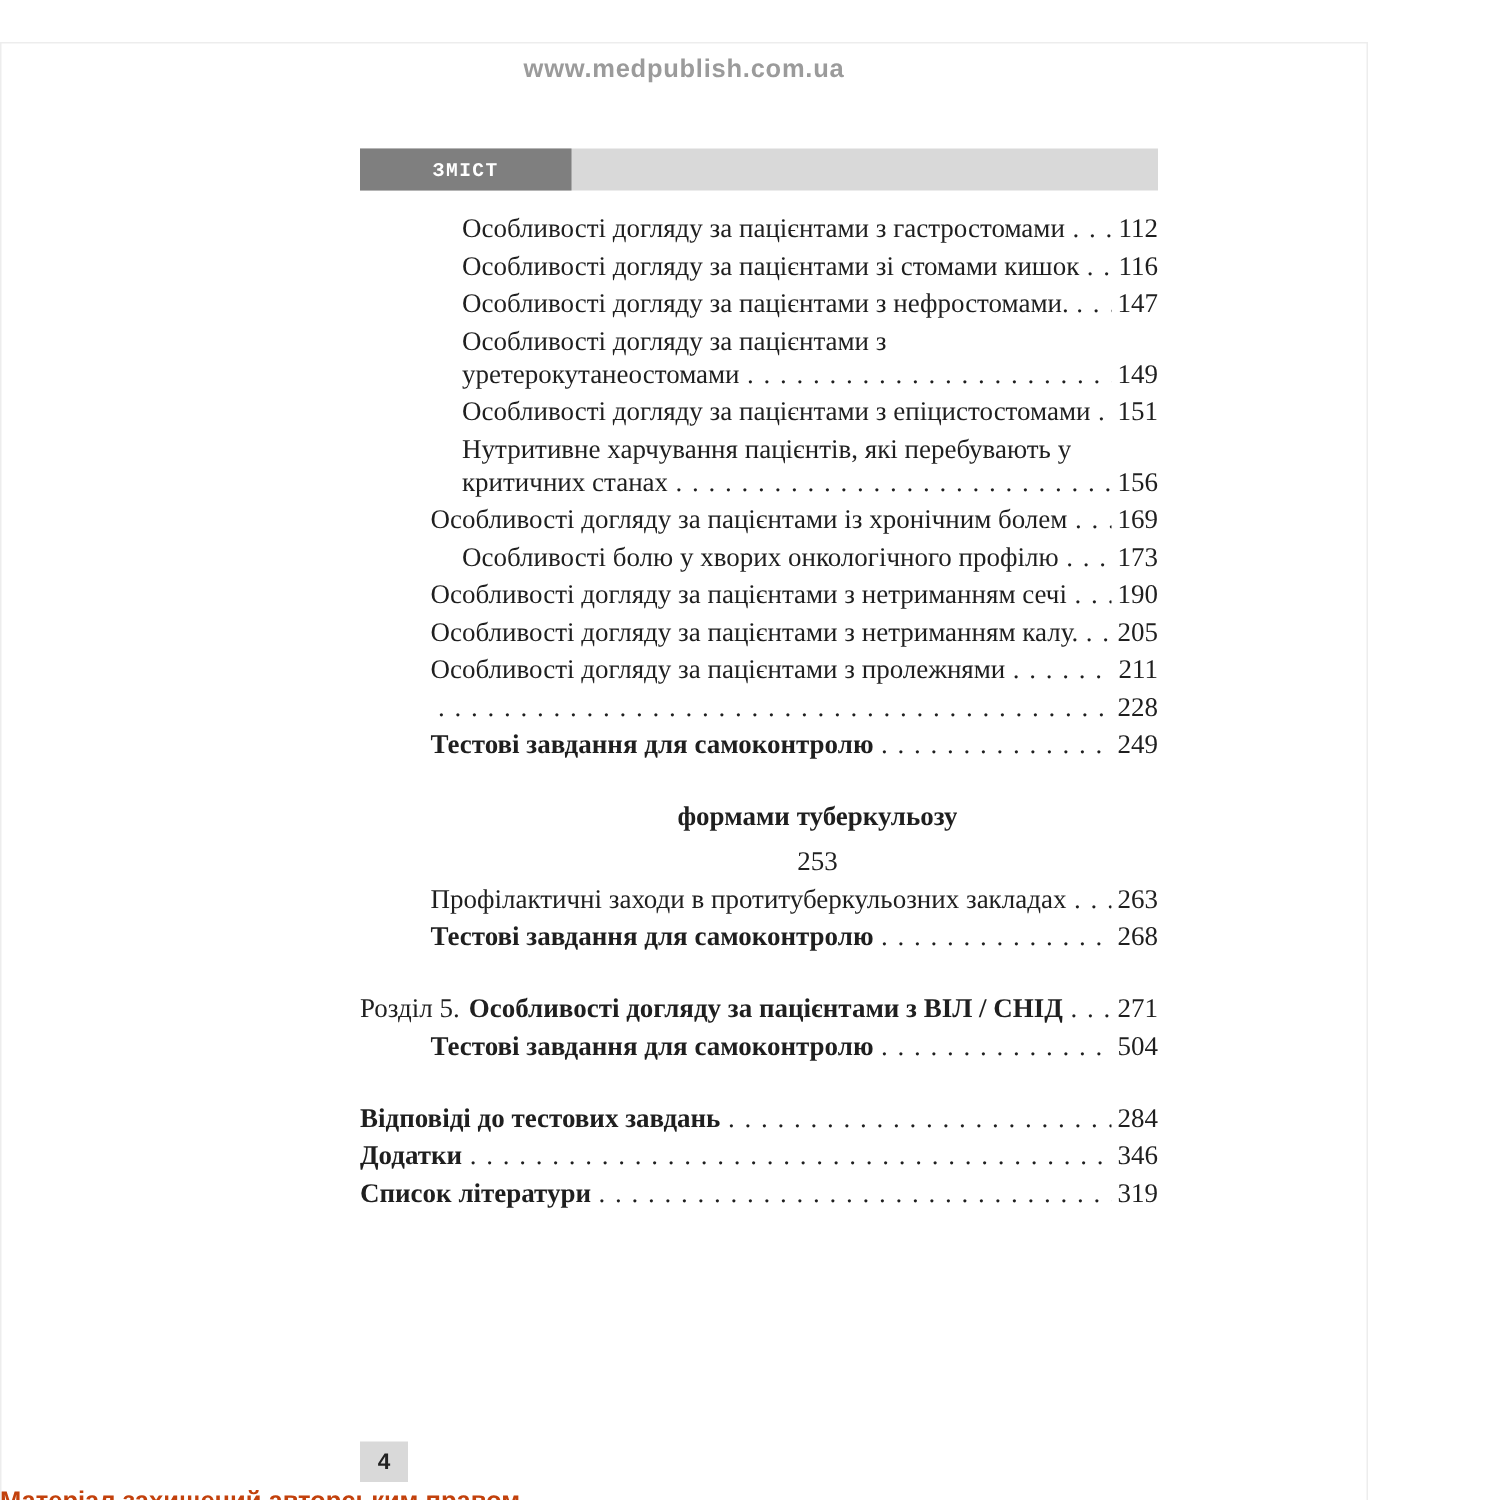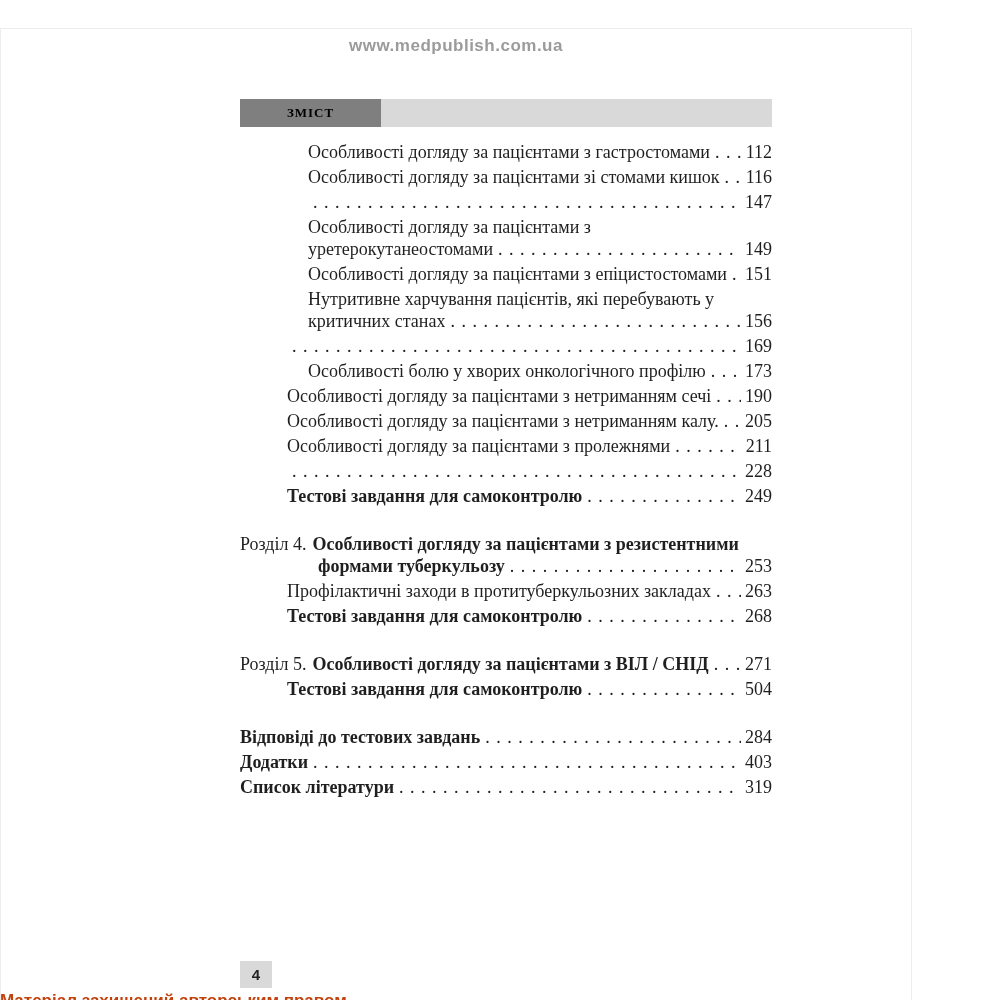--- a/index.html
+++ b/index.html
@@ -27,22 +27,22 @@
   .header-bar {
     position: absolute;
     left: 240px; top: 71px;
     width: 532px; height: 28px;
     background: #d9d9d9;
     display: flex;
   }
   .header-tab {
     width: 141px; height: 28px;
     background: #7f7f7f;
-    color: #000000;
-    font-family: Liberation Serif, serif;
+    color: #ffffff;
+    font-family: Liberation Mono, monospace;
     font-size: 13px;
     font-weight: 700;
     letter-spacing: 1px;
     display: flex;
     align-items: center;
     justify-content: center;
   }
   .toc {
     position: absolute;
     left: 240px; top: 113px;
@@ -53,21 +53,21 @@
   .ind-0 { padding-left: 0; }
   .ind-1 { padding-left: 47px; }
   .ind-2 { padding-left: 68px; }
   .toc-line {
     display: flex;
     align-items: center;
     line-height: 22px;
     font-size: 18px;
     white-space: nowrap;
   }
-  .toc-line.hang { padding-left: 78px; }
+  .toc-line.hang { padding-left: 78px; flex-direction: column; }
   .toc-entry.bold .title { font-weight: 700; }
   .prefix { font-weight: 400; margin-right: 6px; }
   .title { flex: 0 1 auto; overflow: hidden; }
   .leader {
     flex: 1 1 8px;
     overflow: hidden;
     white-space: nowrap;
     margin: 0 4px 0 5px;
     min-width: 8px;
     font-weight: 400;
@@ -121,20 +121,21 @@
       </div>
       <div class="toc-entry ind-2">
         <div class="toc-line">
           <span class="title">Особливості догляду за пацієнтами зі стомами кишок</span>
           <span class="leader"></span>
           <span class="pagenum">116</span>
         </div>
       </div>
       <div class="toc-entry ind-2">
         <div class="toc-line">
+          <span class="title">Особливості догляду за пацієнтами з нефростомами.</span>
           <span class="leader"></span>
           <span class="pagenum">147</span>
         </div>
       </div>
       <div class="toc-entry ind-2">
         <div class="toc-line">
           <span class="title">Особливості догляду за пацієнтами з</span>
         </div>
         <div class="toc-line">
           <span class="title">уретерокутанеостомами</span>
@@ -154,20 +155,21 @@
           <span class="title">Нутритивне харчування пацієнтів, які перебувають у</span>
         </div>
         <div class="toc-line">
           <span class="title">критичних станах</span>
           <span class="leader"></span>
           <span class="pagenum">156</span>
         </div>
       </div>
       <div class="toc-entry ind-1">
         <div class="toc-line">
+          <span class="title">Особливості догляду за пацієнтами із хронічним болем</span>
           <span class="leader"></span>
           <span class="pagenum">169</span>
         </div>
       </div>
       <div class="toc-entry ind-2">
         <div class="toc-line">
           <span class="title">Особливості болю у хворих онкологічного профілю</span>
           <span class="leader"></span>
           <span class="pagenum">173</span>
         </div>
@@ -200,24 +202,20 @@
         </div>
       </div>
       <div class="toc-entry ind-1 bold">
         <div class="toc-line">
           <span class="title">Тестові завдання для самоконтролю</span>
           <span class="leader"></span>
           <span class="pagenum">249</span>
         </div>
       </div>
       <div class="toc-entry ind-0 bold gap">
-        <div class="toc-line">
-          <span class="prefix">Розділ 4.</span>
-          <span class="title">Особливості догляду за пацієнтами з резистентними</span>
-        </div>
         <div class="toc-line hang">
           <span class="title">формами туберкульозу</span>
           <span class="leader"></span>
           <span class="pagenum">253</span>
         </div>
       </div>
       <div class="toc-entry ind-1">
         <div class="toc-line">
           <span class="title">Профілактичні заходи в протитуберкульозних закладах</span>
           <span class="leader"></span>
@@ -250,21 +248,21 @@
         <div class="toc-line">
           <span class="title">Відповіді до тестових завдань</span>
           <span class="leader"></span>
           <span class="pagenum">284</span>
         </div>
       </div>
       <div class="toc-entry ind-0 bold">
         <div class="toc-line">
           <span class="title">Додатки</span>
           <span class="leader"></span>
-          <span class="pagenum">403</span>
+          <span class="pagenum">346</span>
         </div>
       </div>
       <div class="toc-entry ind-0 bold">
         <div class="toc-line">
           <span class="title">Список літератури</span>
           <span class="leader"></span>
           <span class="pagenum">319</span>
         </div>
       </div>
     </div>

